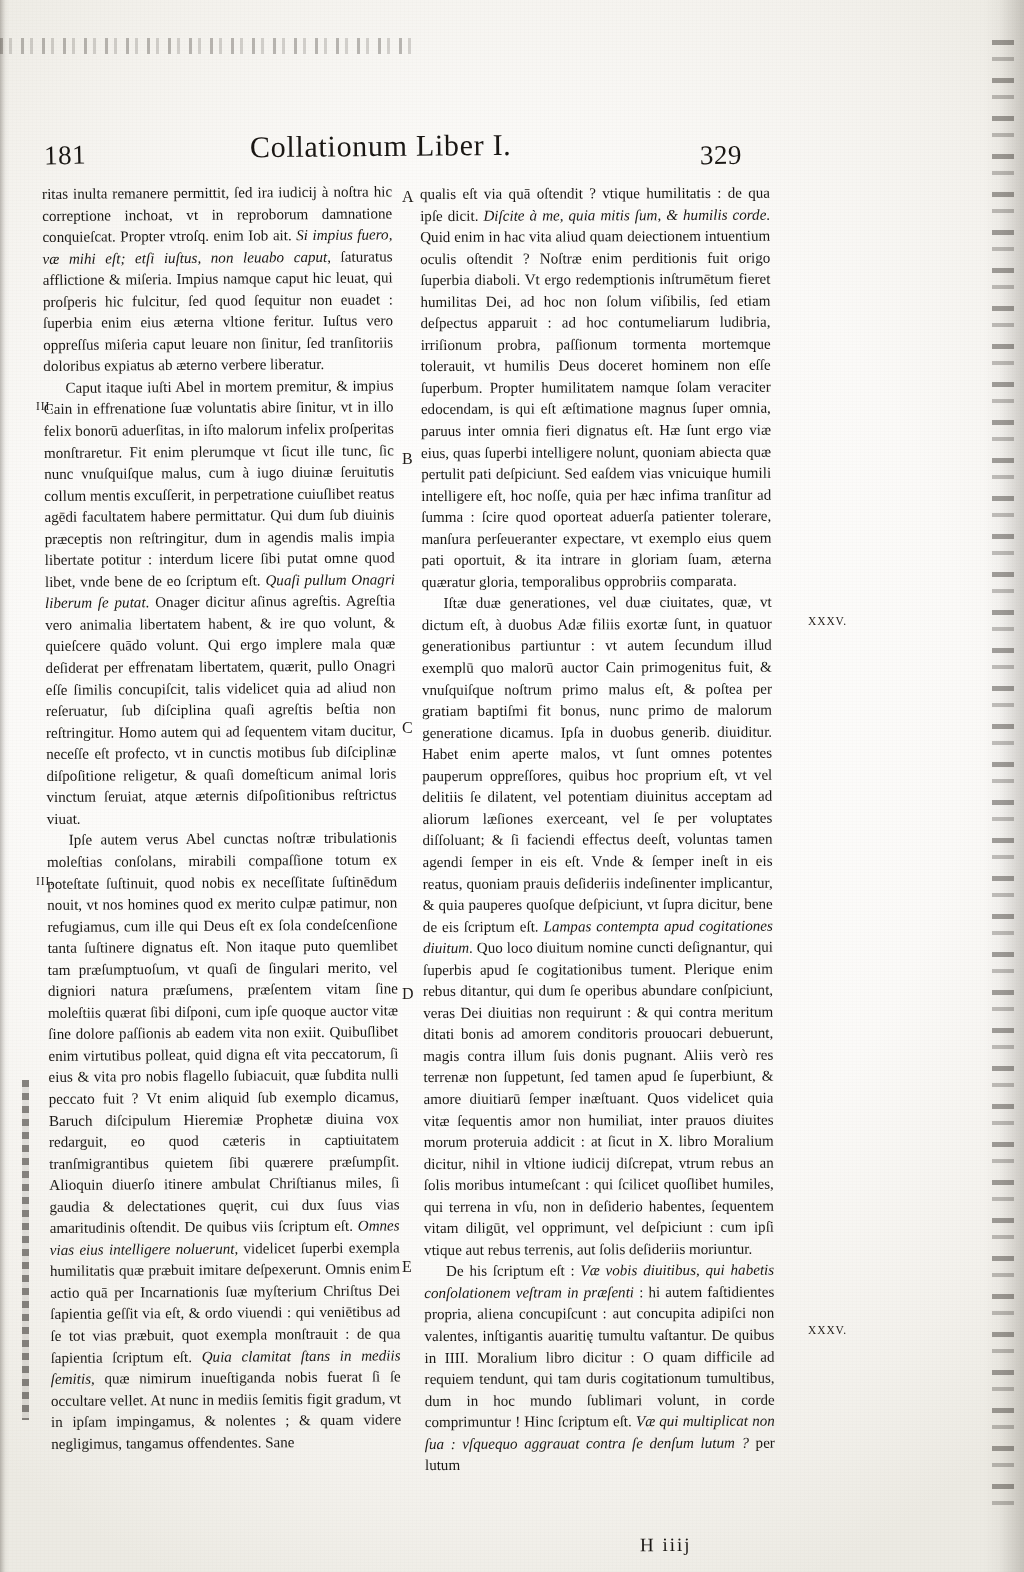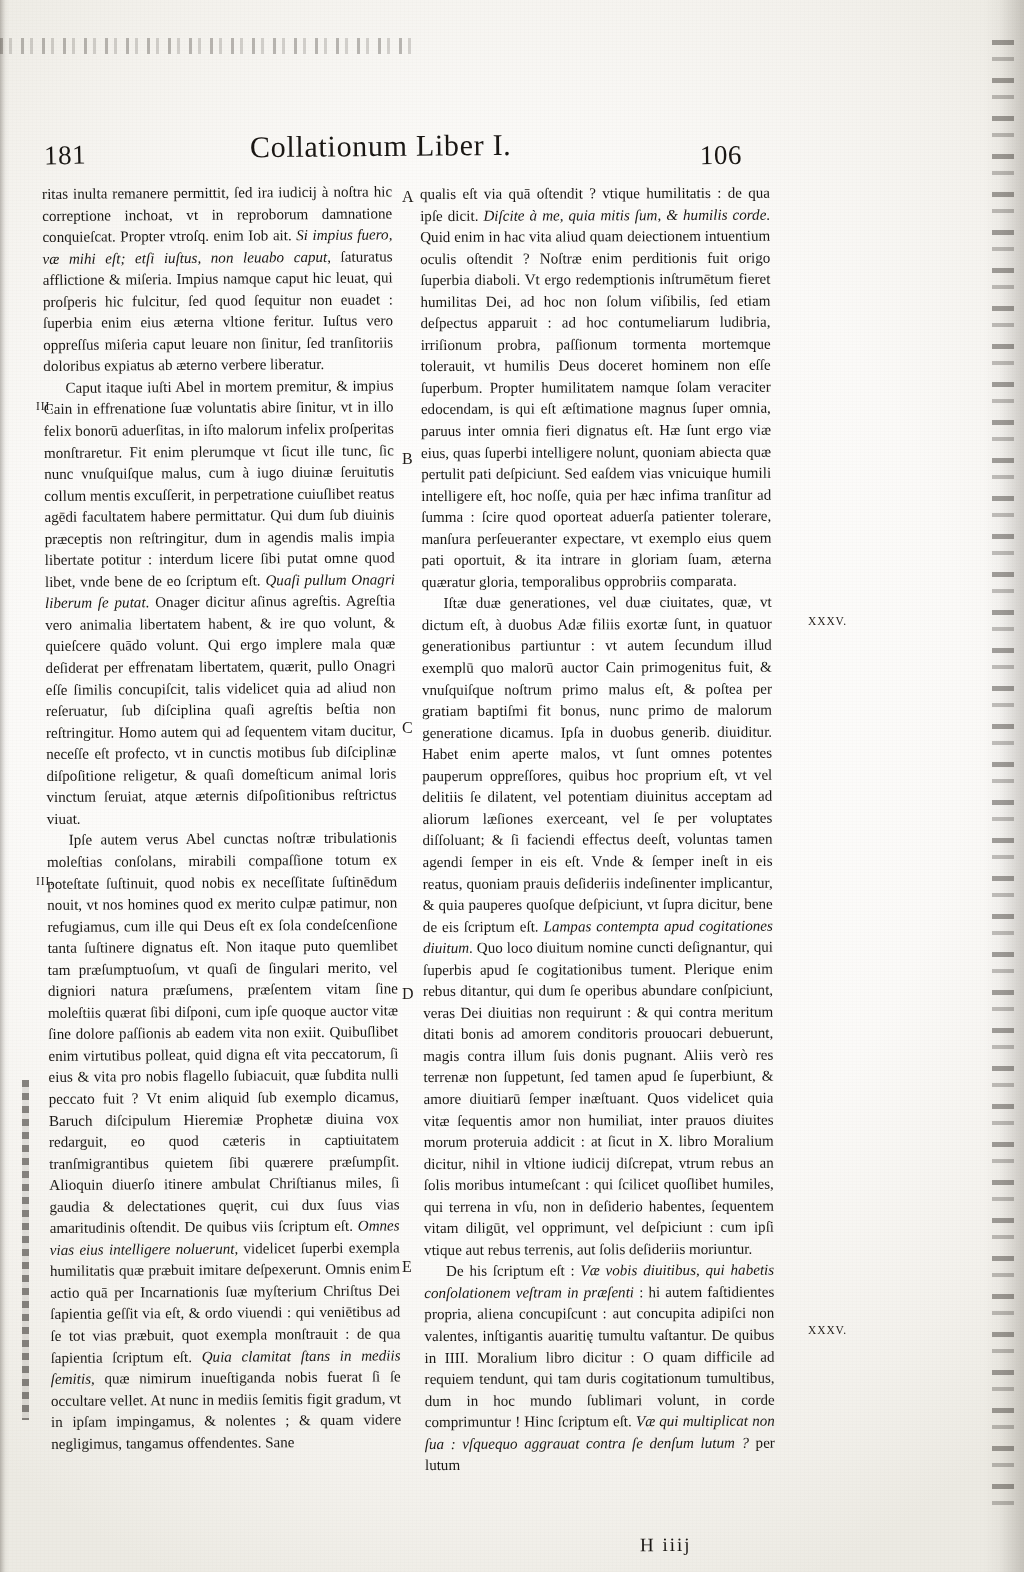--- a/index.html
+++ b/index.html
@@ -188,21 +188,21 @@
   <div class="grain"></div>
   <div class="scan-top-band"></div>
   <div class="scan-left-edge"></div>
   <div class="binding-streak"></div>
   <div class="scan-right-edge"></div>
   <div class="scan-right-specks"></div>
 
   <div class="running-head">
     <span class="folio folio-left">181</span>
     <span class="head-title">Collationum Liber I.</span>
-    <span class="folio folio-right">106</span>
+    <span class="folio folio-right">329</span>
   </div>
 
   <span class="margin-note left" style="top:400px;">III.</span>
   <span class="margin-note left" style="top:875px;">III.</span>
   <span class="margin-note right" style="top:615px;">XXXV.</span>
   <span class="margin-note right" style="top:1324px;">XXXV.</span>
 
   <span class="gutter-letter" style="left:402px; top:188px;">A</span>
   <span class="gutter-letter" style="left:402px; top:450px;">B</span>
   <span class="gutter-letter" style="left:402px; top:719px;">C</span>

